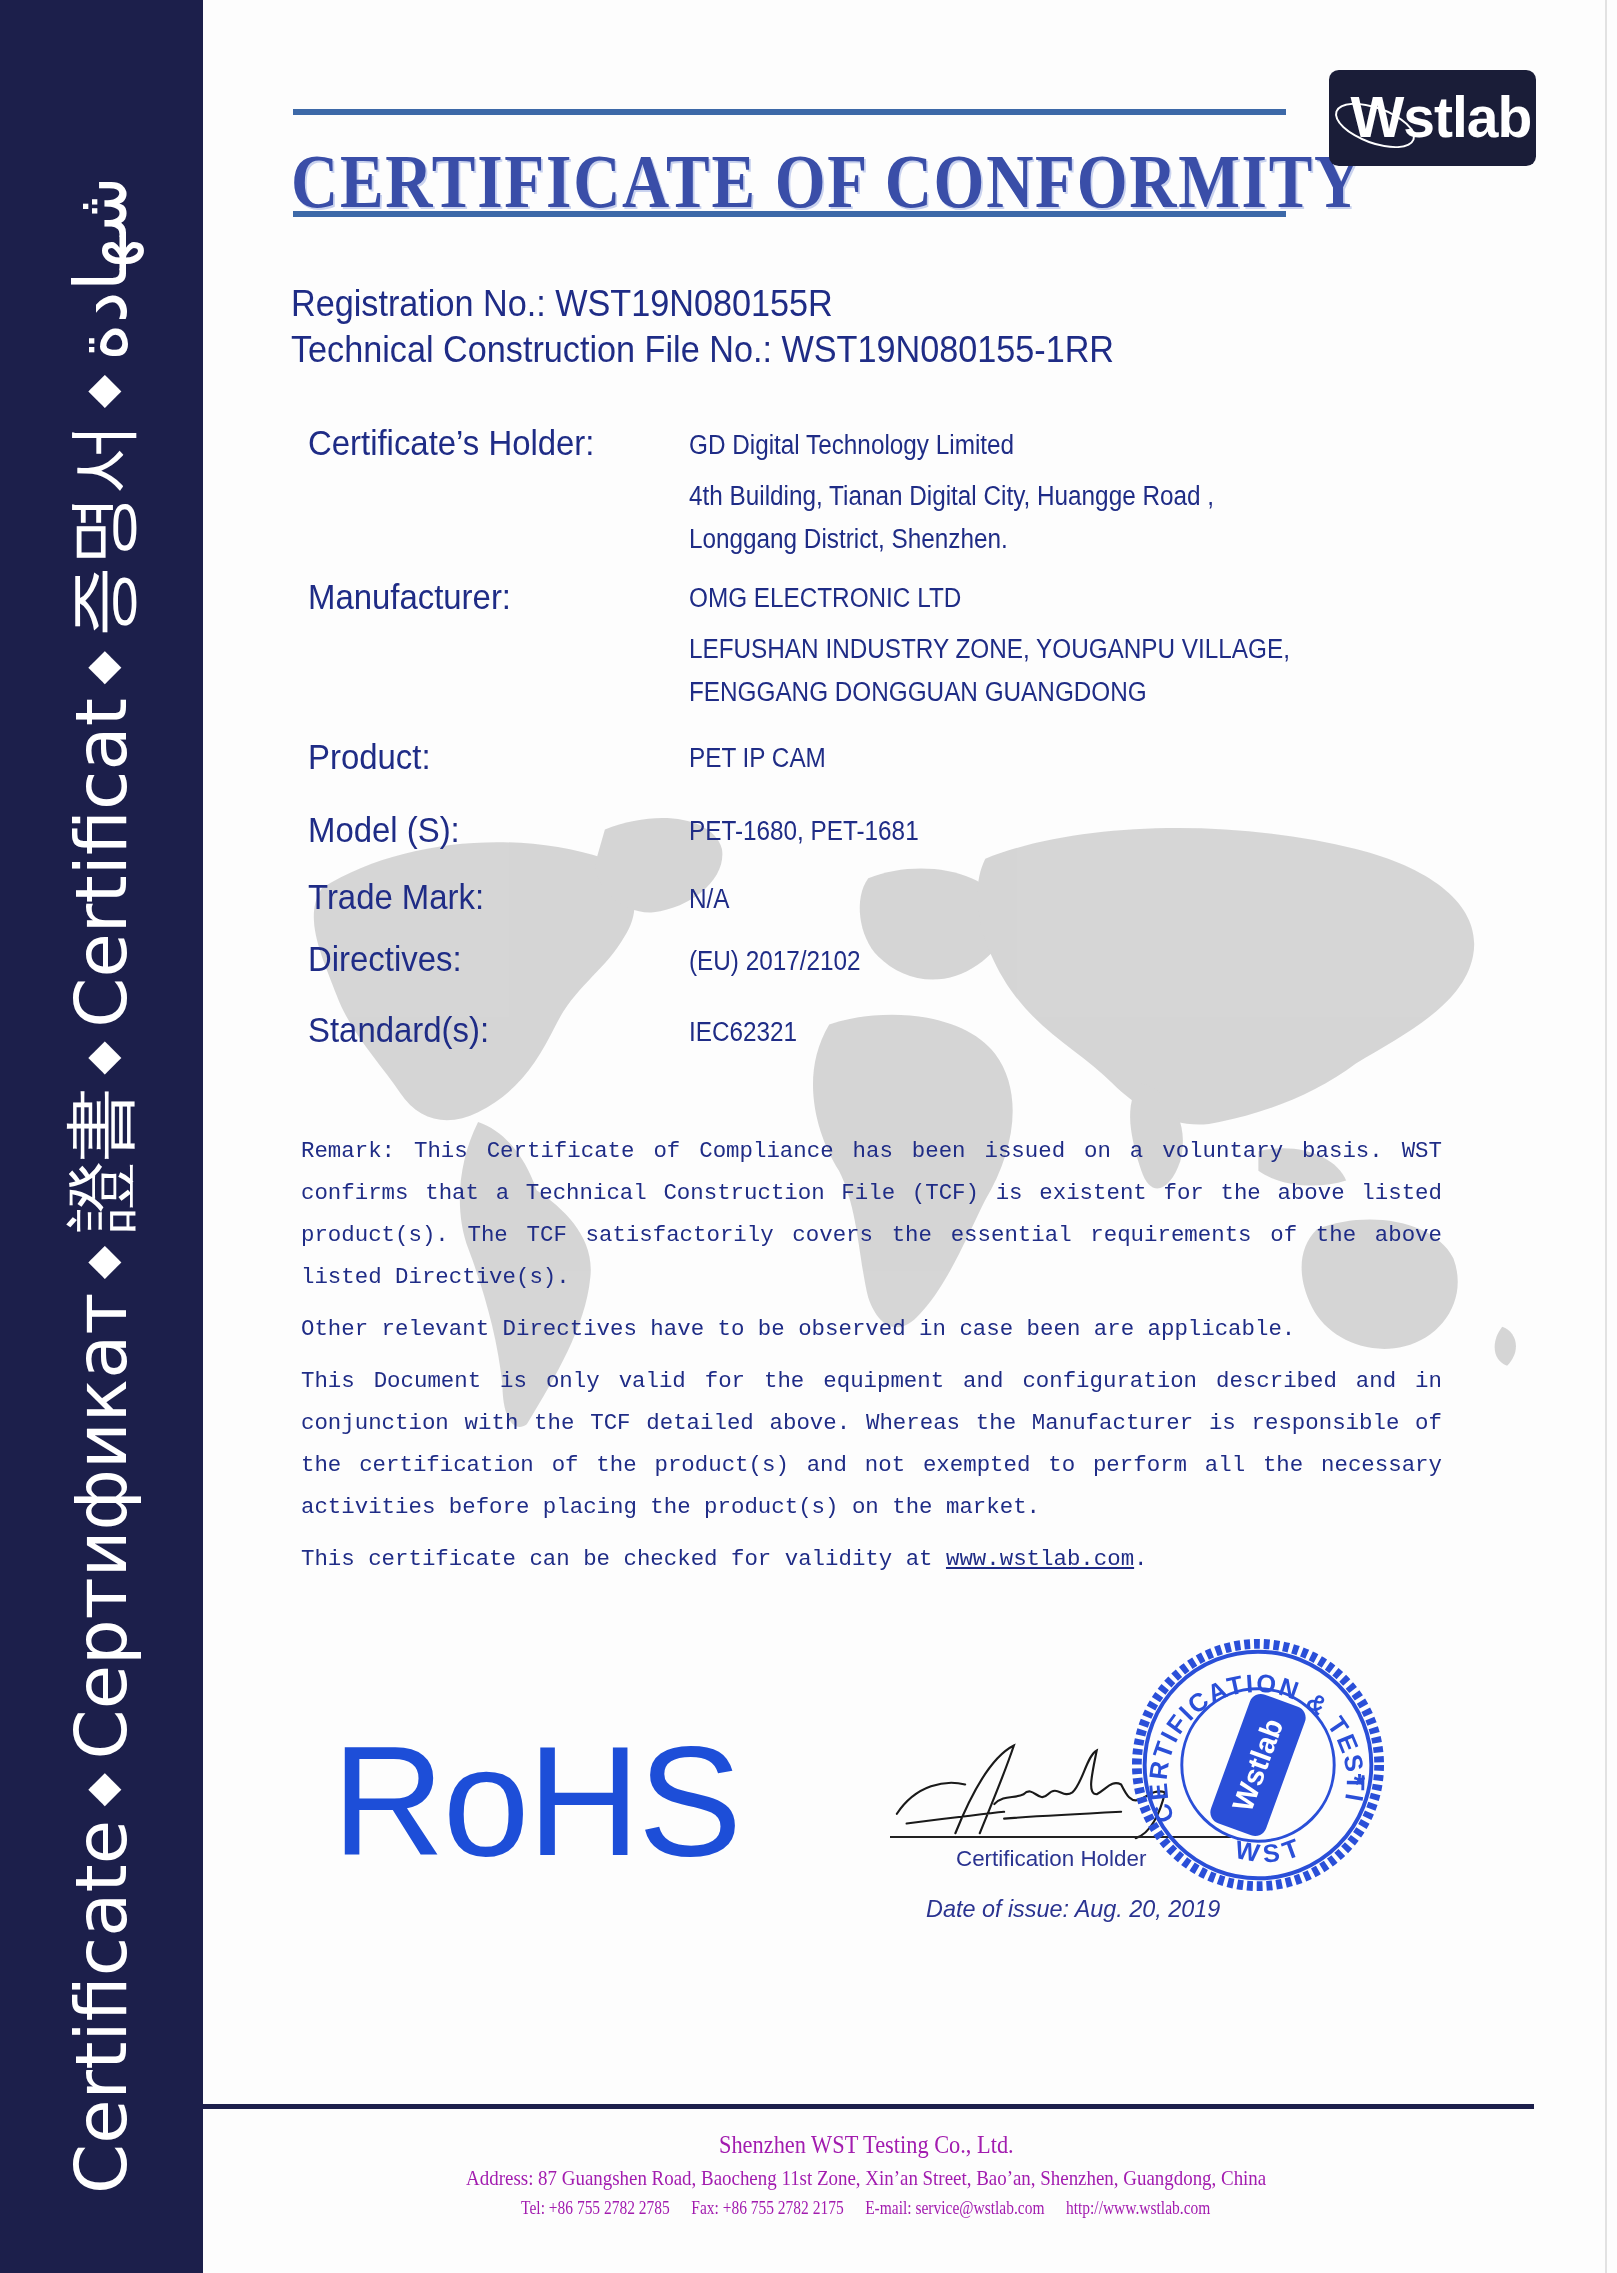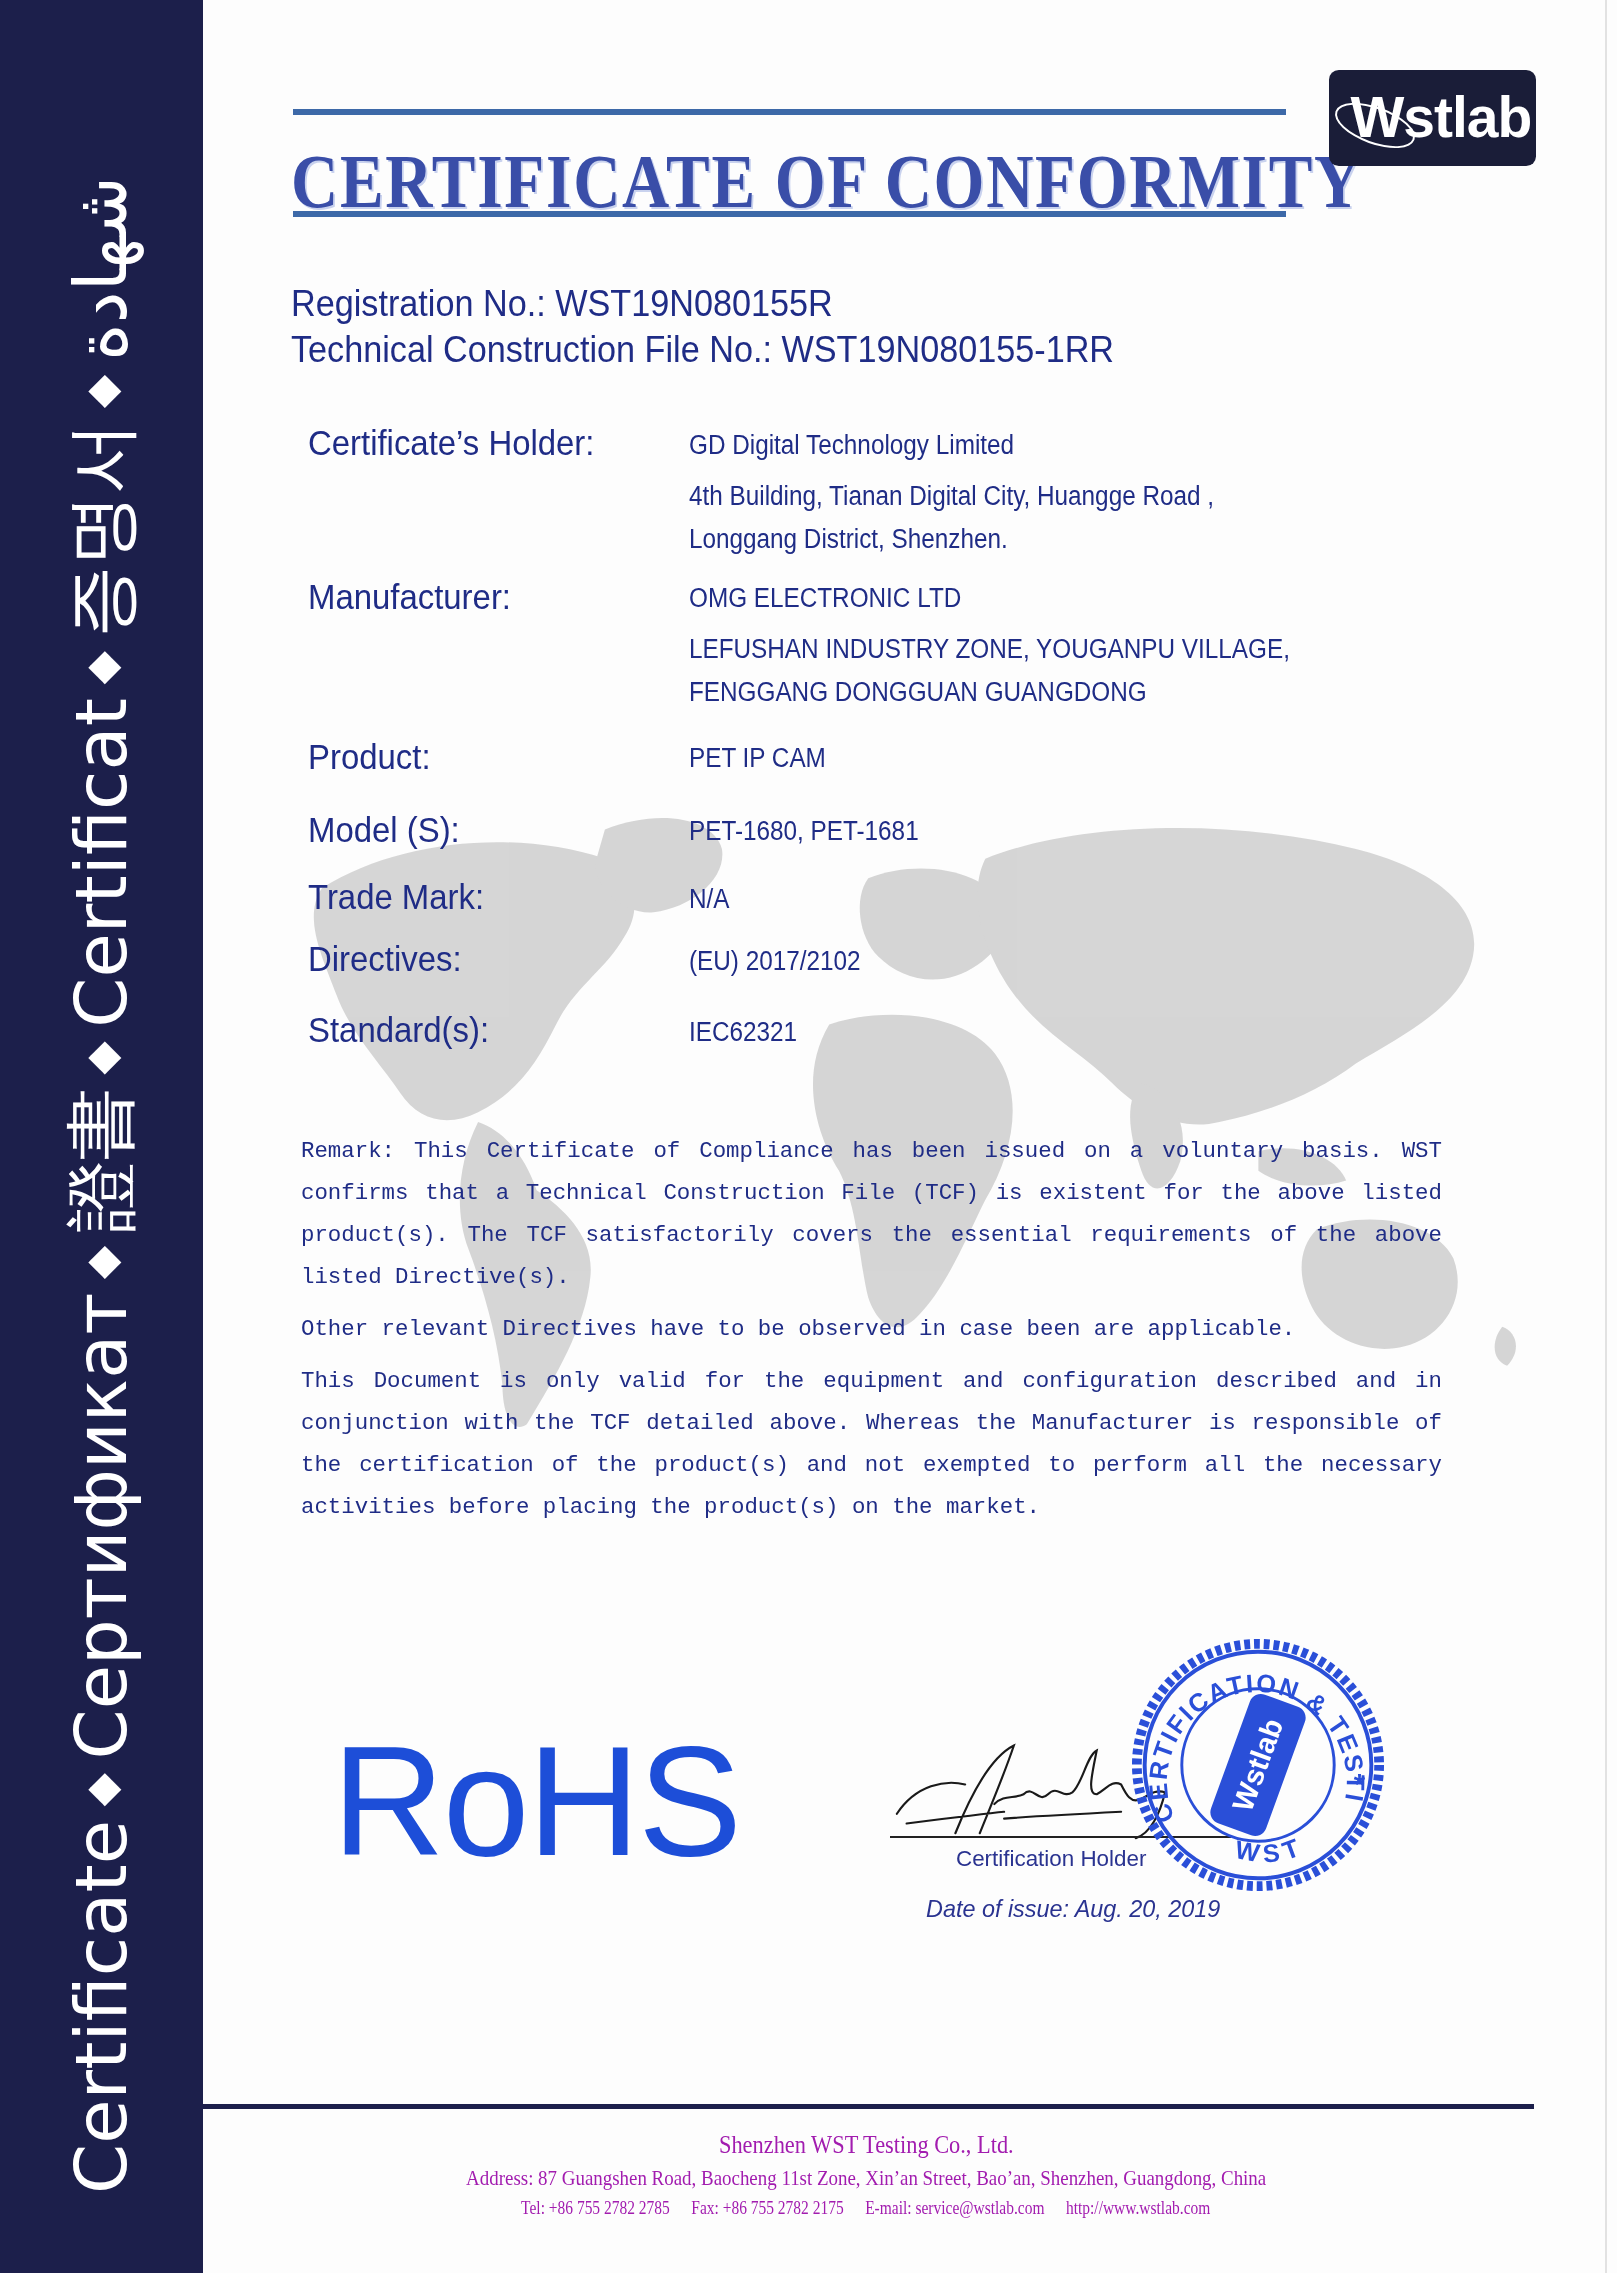--- a/index.html
+++ b/index.html
@@ -114,20 +114,21 @@
 <div class="label" style="top:939px;">Directives:</div>
 <div class="value" style="top:946px;">(EU) 2017/2102</div>
 
 <div class="label" style="top:1010px;">Standard(s):</div>
 <div class="value" style="top:1017px;">IEC62321</div>
 
 <div class="remark">
   <p>Remark: This Certificate of Compliance has been issued on a voluntary basis. WST confirms that a Technical Construction File (TCF) is existent for the above listed product(s). The TCF satisfactorily covers the essential requirements of the above listed Directive(s).</p>
   <p>Other relevant Directives have to be observed in case been are applicable.</p>
   <p>This Document is only valid for the equipment and configuration described and in conjunction with the TCF detailed above. Whereas the Manufacturer is responsible of the certification of the product(s) and not exempted to perform all the necessary activities before placing the product(s) on the market.</p>
+  <p><span>This certificate can be checked for validity at </span><a>www.wstlab.com</a><span>.</span></p>
 </div>
 
 <div class="rohs">RoHS</div>
 
 <svg class="signature" viewBox="0 0 330 120" xmlns="http://www.w3.org/2000/svg">
   <path d="M10 90 C30 60 60 55 80 60 M20 100 C60 95 100 90 120 88 M70 110 C90 60 110 30 130 20 C120 50 105 85 95 110 M110 80 C120 70 130 75 140 70 C150 60 155 80 165 70 C175 60 180 75 190 68 C200 60 205 30 215 25 C210 50 205 70 215 70 C225 65 230 55 240 60 C245 70 250 80 260 75 C270 70 275 65 285 68 C280 90 270 110 255 115 M120 95 C160 92 200 90 240 88" fill="none" stroke="#1a1a1a" stroke-width="2.2" stroke-linecap="round"></path>
 </svg>
 <div class="sig-line"></div>
 <div class="sig-title">Certification Holder</div>
 <div class="issue-date">Date of issue: Aug. 20, 2019</div>

